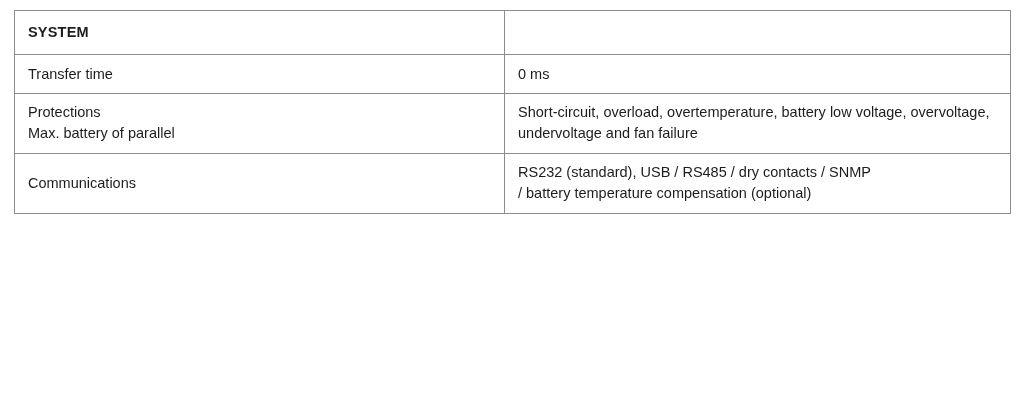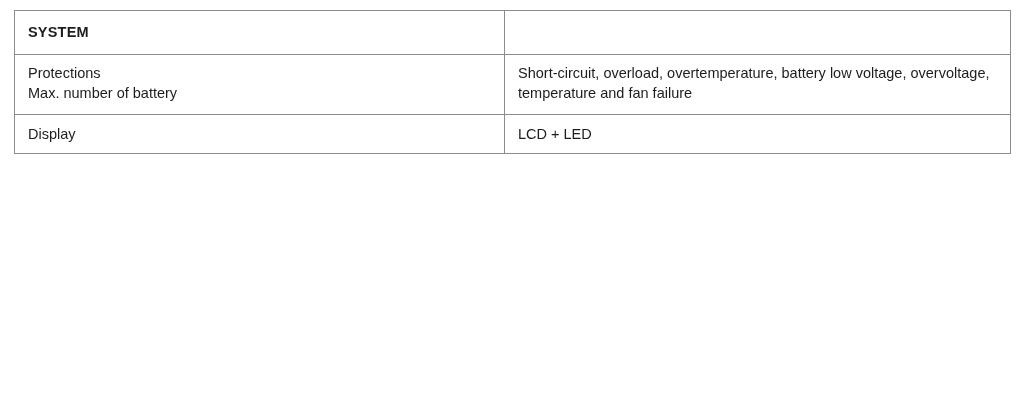--- a/index.html
+++ b/index.html
@@ -61,38 +61,47 @@
         <col class="c2">
       </colgroup>
     <tbody>
 
       <tr class="header-row">
         <td>SYSTEM</td>
         <td></td>
       </tr>
 
 
+      <tr>
+        <td>Transfer time</td>
+        <td>0 ms</td>
+      </tr>
 
       <tr class="tall">
         <td>
           <div class="cell-lines">
             <span>Protections</span>
-            <span>Max. number of battery</span>
+            <span>Max. battery of parallel</span>
           </div>
         </td>
         <td>
           <div class="cell-lines">
             <span>Short-circuit, overload, overtemperature, battery low voltage, overvoltage,</span>
-            <span>temperature and fan failure</span>
+            <span>undervoltage and fan failure</span>
           </div>
         </td>
       </tr>
 
 
+      <tr class="tall">
+        <td>Communications</td>
+        <td>
+          <div class="cell-lines">
+            <span>RS232 (standard), USB / RS485 / dry contacts / SNMP</span>
+            <span>/ battery temperature compensation (optional)</span>
+          </div>
+        </td>
+      </tr>
 
-      <tr>
-        <td>Display</td>
-        <td>LCD + LED</td>
-      </tr>
 
     </tbody>
   </table>
 </div>
 
 </body></html>

